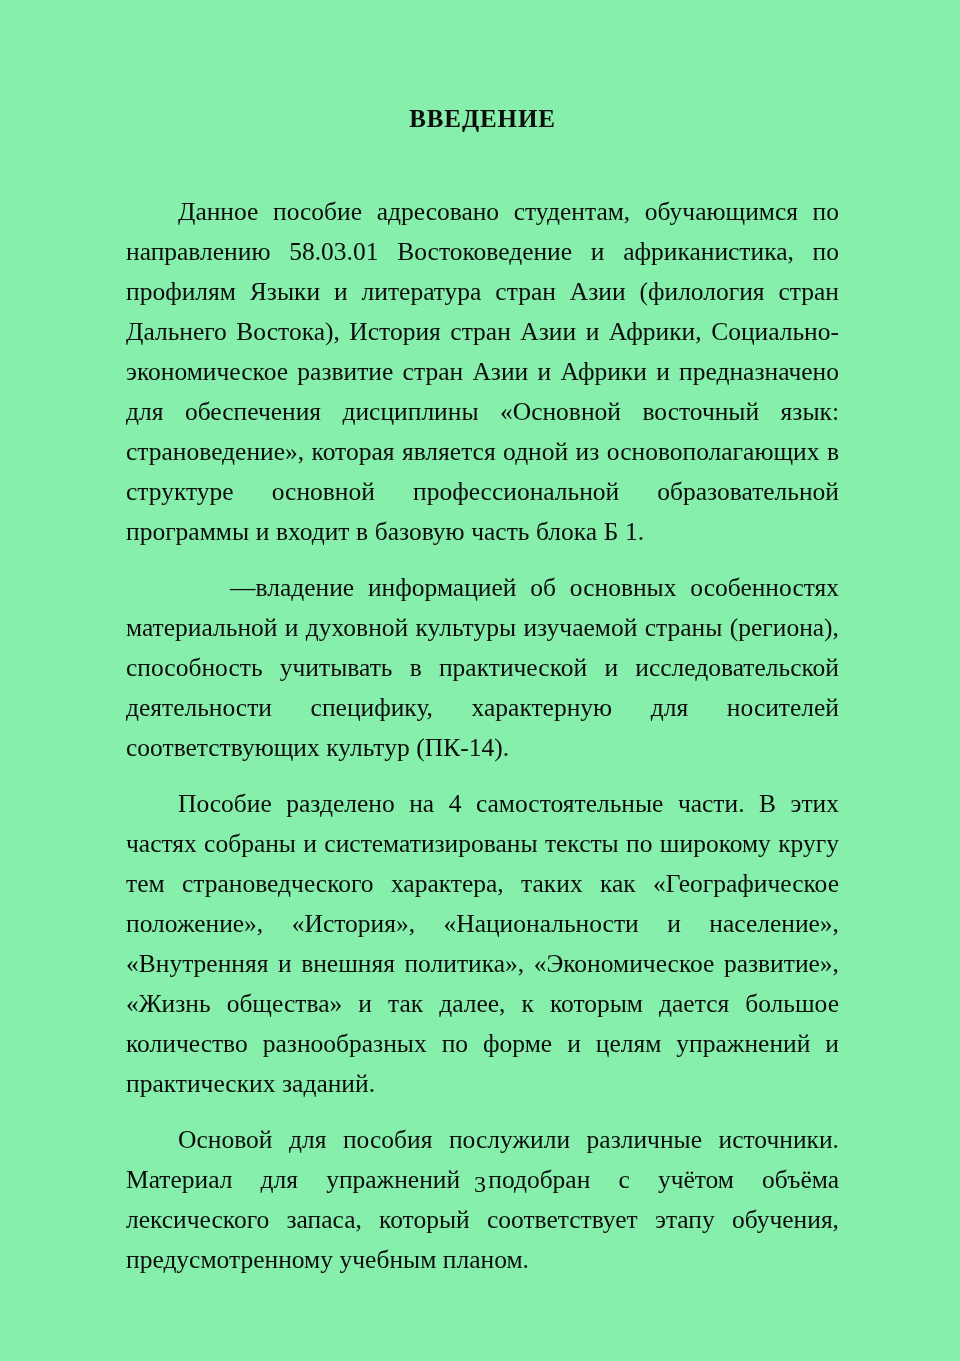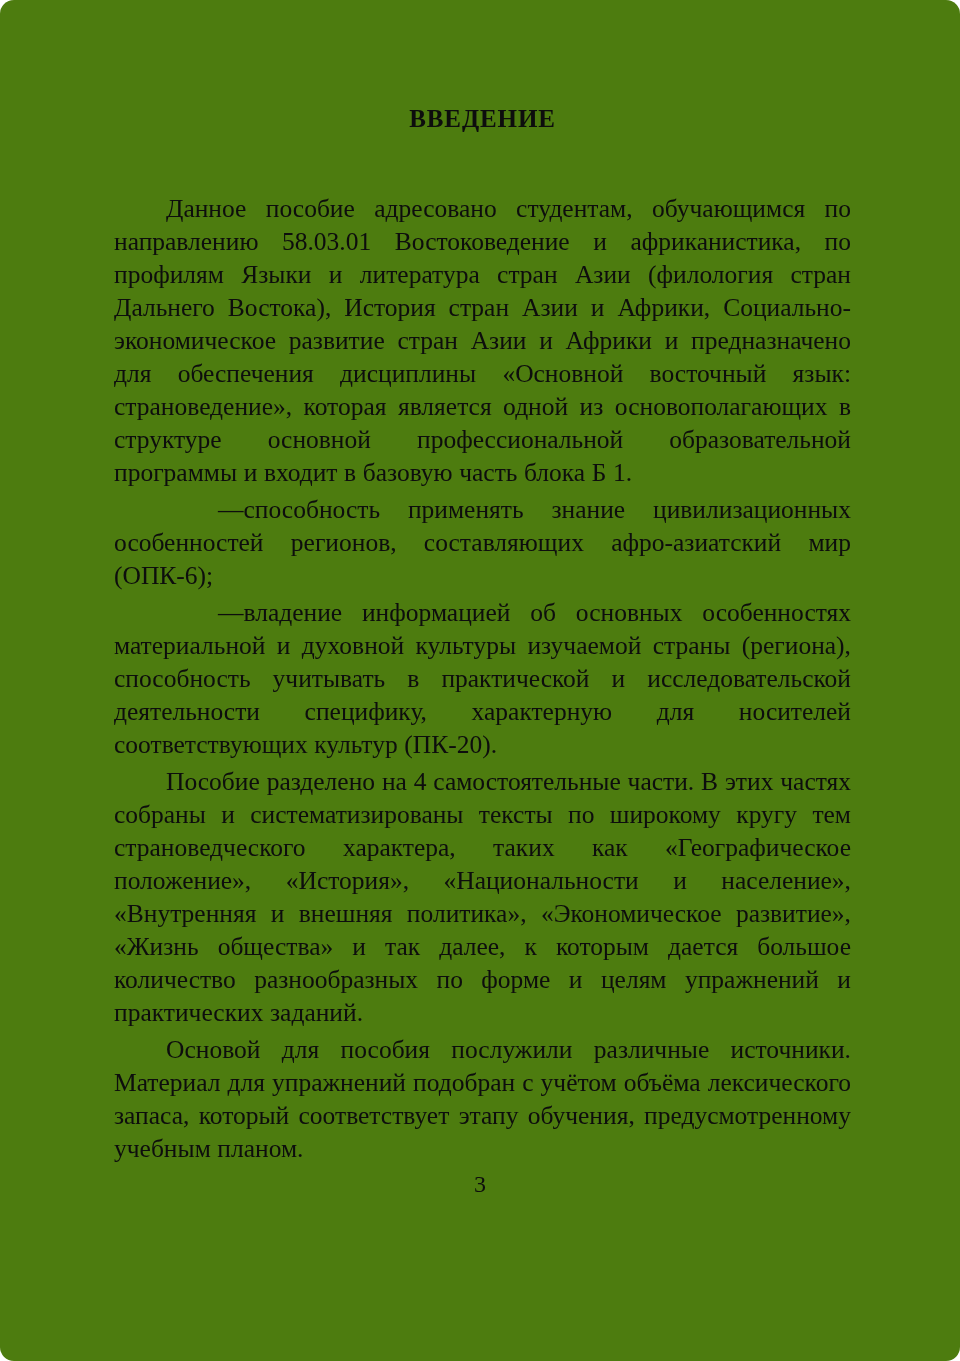--- a/index.html
+++ b/index.html
@@ -14,46 +14,45 @@
     position: relative;
     overflow: hidden;
     font-family: "Liberation Serif", "DejaVu Serif", serif;
     color: #0d0d0d;
     -webkit-font-smoothing: antialiased;
   }
 
   .page {
     position: absolute;
     inset: 0;
-    background: #4d7c0f;
-    border-radius: 14px;
+    background: #86efac;
   }
 
   .content {
     position: absolute;
     left: 110px;
     top: 104px;
     width: 745px;
   }
 
   .doc-title {
     font-size: 25px;
     font-weight: bold;
     text-align: center;
     letter-spacing: 0.9px;
     margin: 0 0 58px 0;
     line-height: 1.2;
   }
 
   .para {
     font-size: 25.5px;
-    line-height: 33px;
+    line-height: 40px;
     text-align: justify;
     text-align-last: left;
-    margin: 4px;
+    margin: 16px;
     text-indent: 52px;
     hyphens: none;
     word-spacing: 0.2px;
   }
 
   .para + .para {
     margin-top: 0;
   }
 
   
@@ -82,23 +81,22 @@
 <div class="page">
 
   <div class="content">
 
     <h1 class="doc-title">ВВЕДЕНИЕ</h1>
 
     <p class="para">Данное пособие адресовано студентам, обучающимся по направлению 58.03.01  Востоковедение и африканистика, по профилям  Языки и литература стран Азии (филология стран Дальнего Востока),  История стран Азии и Африки,  Социально-экономическое развитие стран Азии и Африки  и предназначено для обеспечения дисциплины «Основной восточный язык: страноведение», которая является одной из основополагающих в структуре основной профессиональной образовательной программы и входит в базовую часть блока Б 1.</p>
 
 
 
-    <p class="para bullet"><span class="dash">—</span><span>способность применять знание цивилизационных особенностей регионов, составляющих афро-азиатский мир  (ОПК-6);</span></p>
 
-    <p class="para bullet"><span class="dash">—</span><span>владение информацией об основных особенностях материальной и духовной культуры изучаемой страны (региона), способность учитывать в практической и исследовательской деятельности специфику, характерную для носителей соответствующих культур (ПК-20).</span></p>
+    <p class="para bullet"><span class="dash">—</span><span>владение информацией об основных особенностях материальной и духовной культуры изучаемой страны (региона), способность учитывать в практической и исследовательской деятельности специфику, характерную для носителей соответствующих культур (ПК-14).</span></p>
 
     <p class="para">Пособие разделено на 4 самостоятельные части. В этих частях собраны и систематизированы тексты по широкому кругу тем страноведческого характера, таких как «Географическое положение», «История», «Национальности и население», «Внутренняя и внешняя политика», «Экономическое развитие», «Жизнь общества» и так далее, к которым дается большое количество разнообразных по форме и целям упражнений и практических заданий.</p>
 
     <p class="para">Основой для пособия послужили различные источники. Материал для упражнений подобран с учётом объёма лексического запаса, который соответствует этапу обучения, предусмотренному учебным планом.</p>
 
   </div>
 
   <div class="page-number">3</div>
 
 </div>

